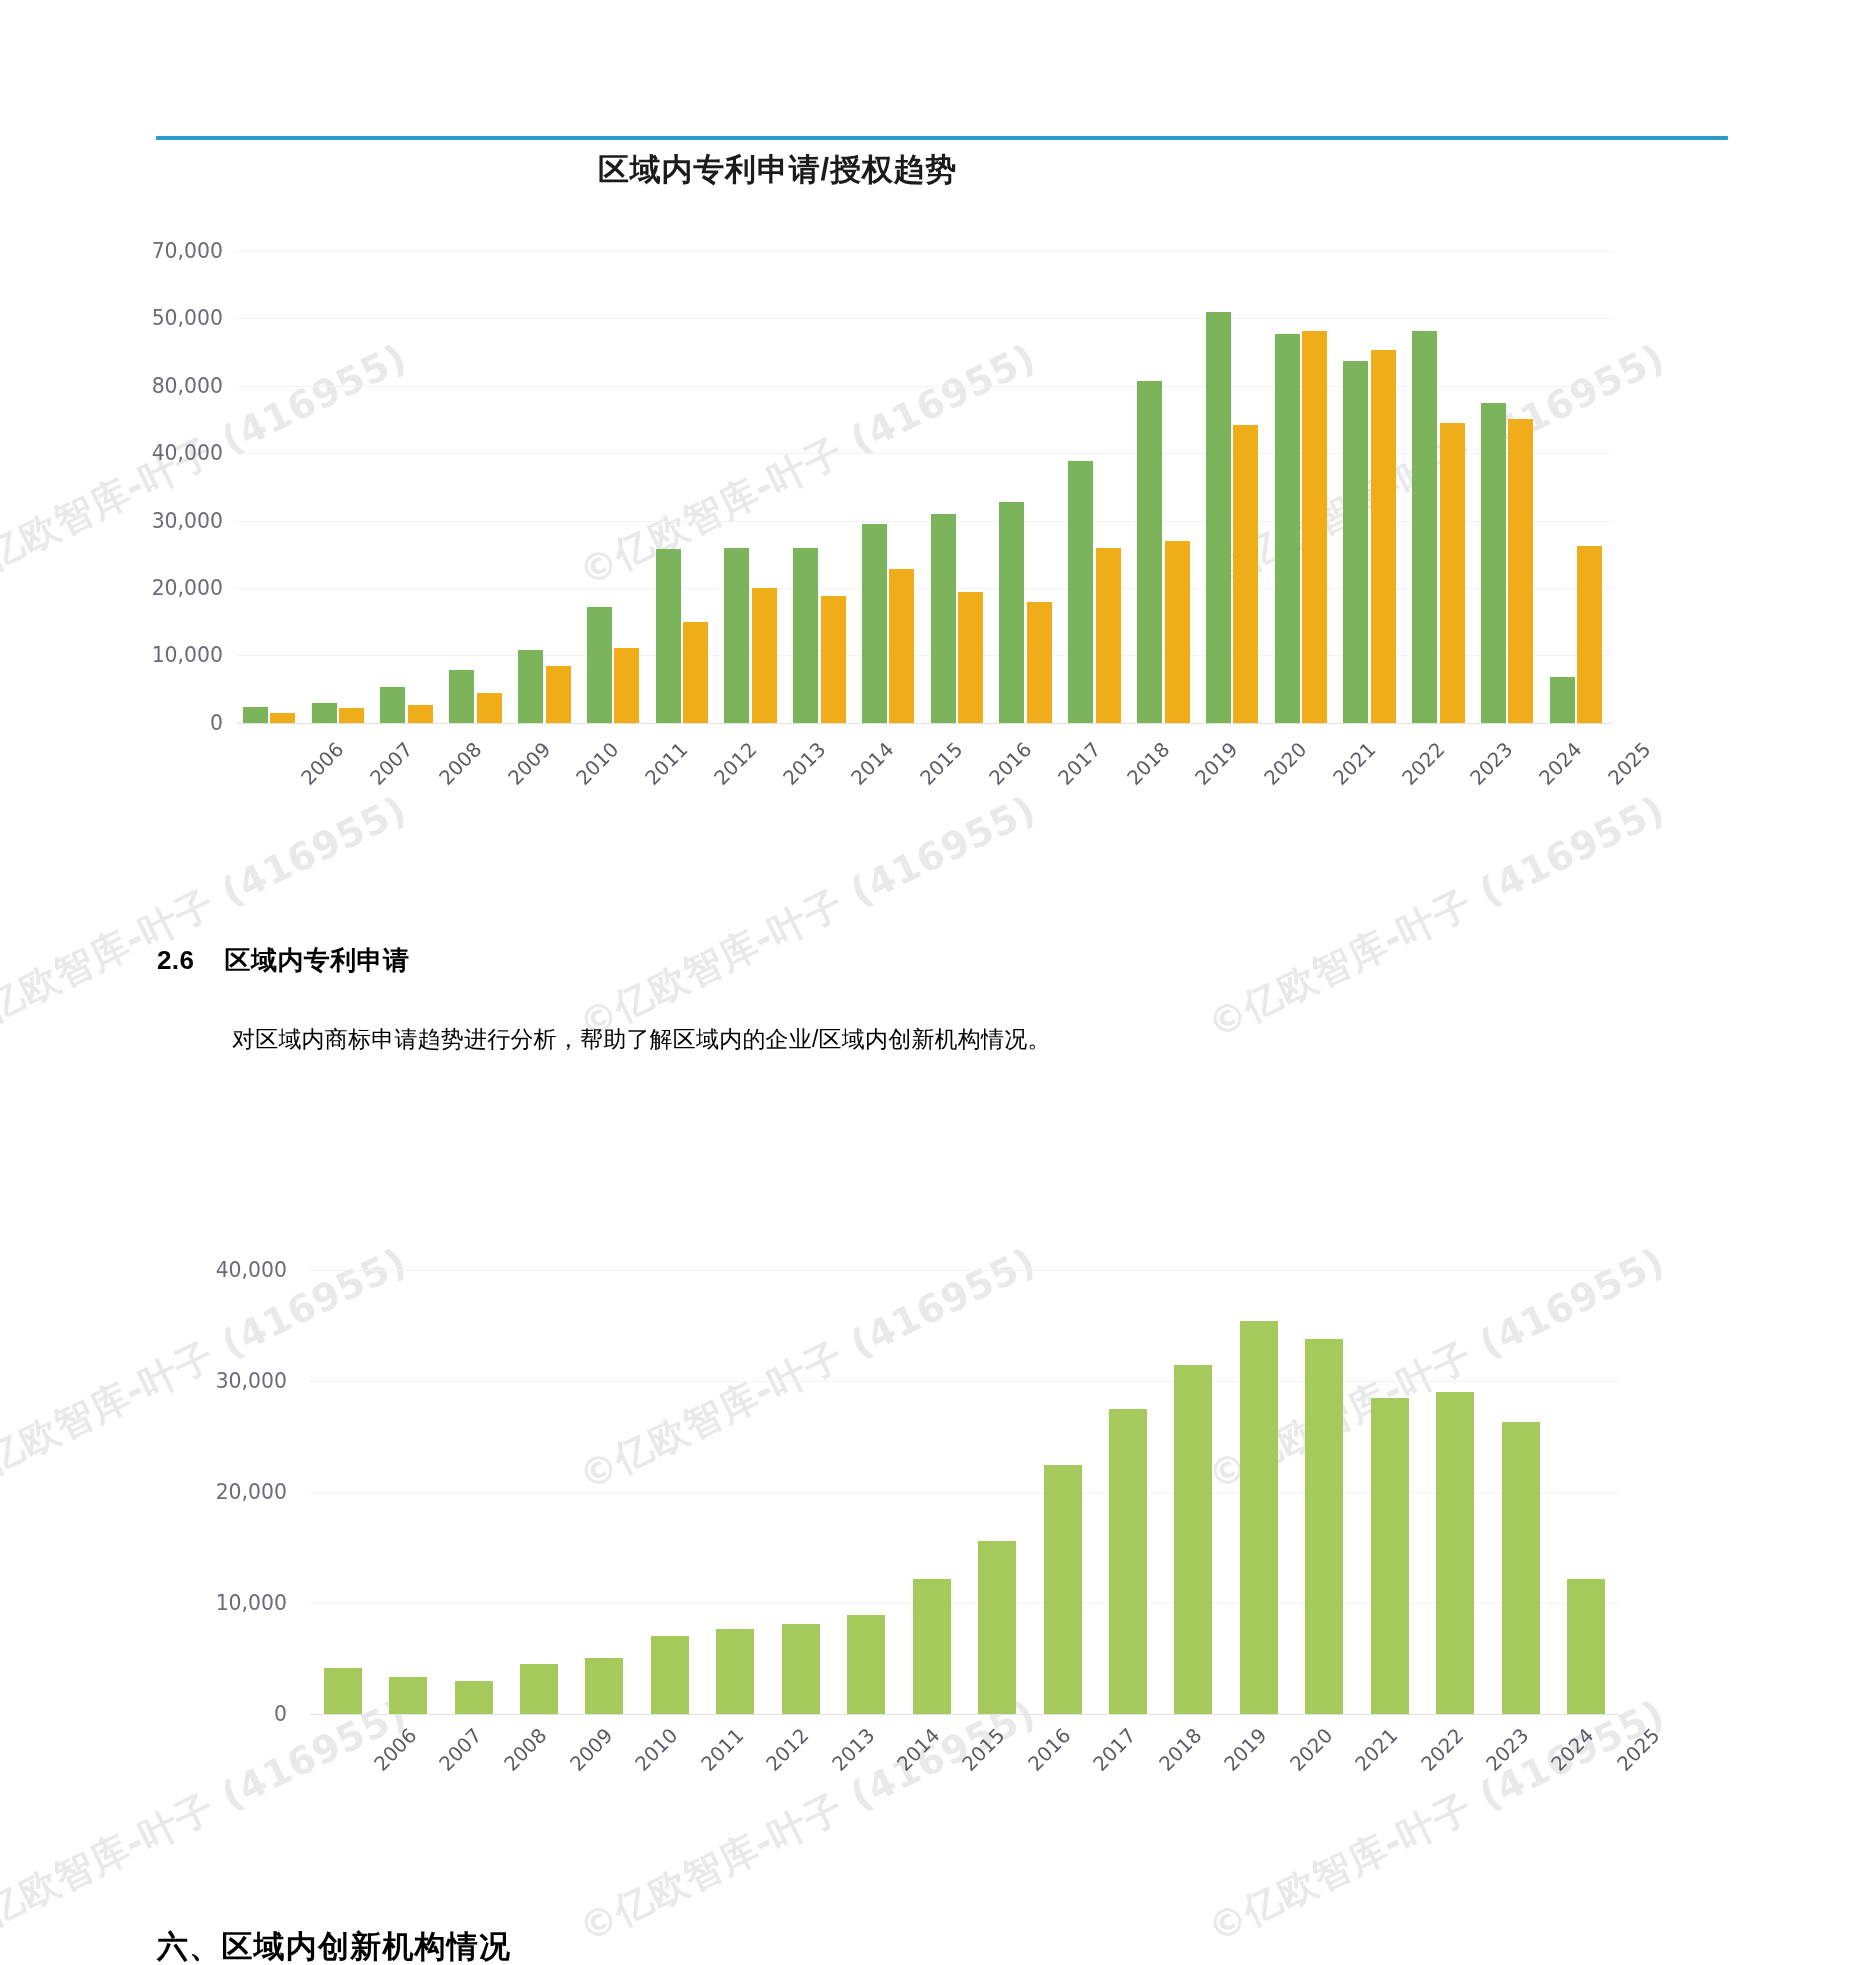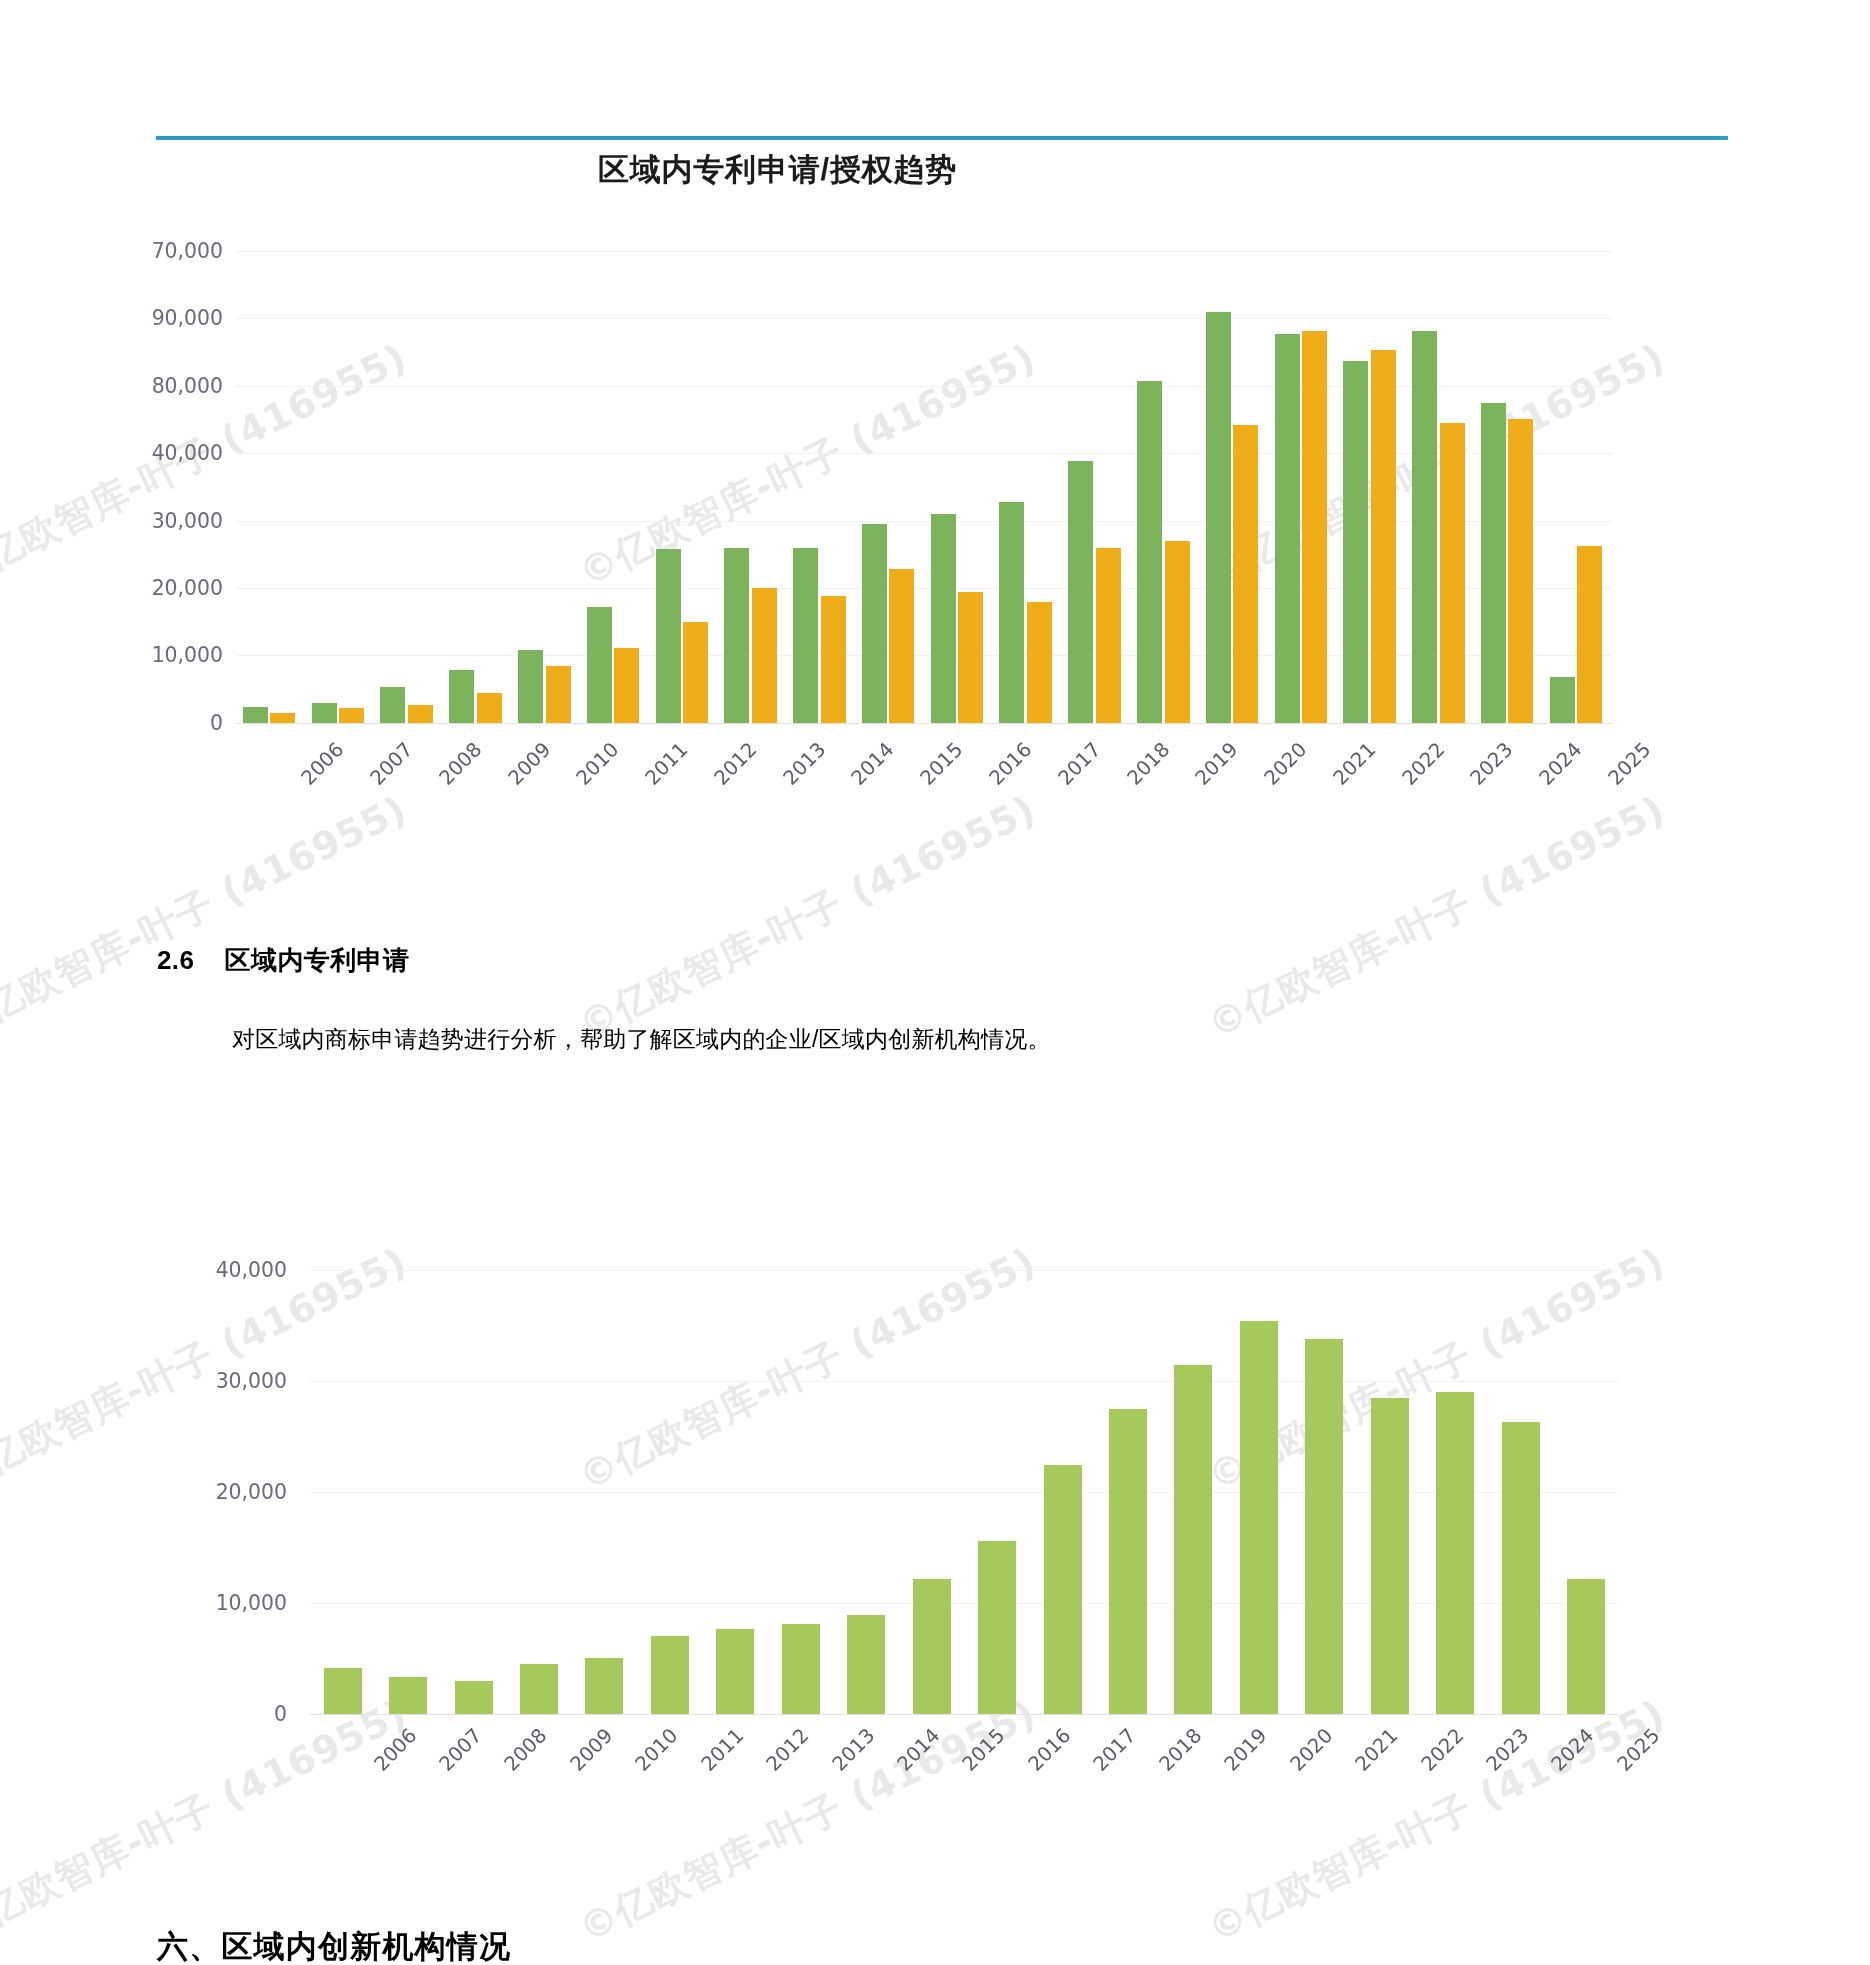--- a/index.html
+++ b/index.html
@@ -95,21 +95,21 @@
         <div class="ytick" style="top: 404px; right: 1389px;">10,000</div>
         <div class="gridline" style="top: 337px; width: 1376px;"></div>
         <div class="ytick" style="top: 337px; right: 1389px;">20,000</div>
         <div class="gridline" style="top: 270px; width: 1376px;"></div>
         <div class="ytick" style="top: 270px; right: 1389px;">30,000</div>
         <div class="gridline" style="top: 202px; width: 1376px;"></div>
         <div class="ytick" style="top: 202px; right: 1389px;">40,000</div>
         <div class="gridline" style="top: 135px; width: 1376px;"></div>
         <div class="ytick" style="top: 135px; right: 1389px;">80,000</div>
         <div class="gridline" style="top: 67px; width: 1376px;"></div>
-        <div class="ytick" style="top: 67px; right: 1389px;">90,000</div>
+        <div class="ytick" style="top: 67px; right: 1389px;">50,000</div>
         <div class="gridline" style="top: 0px; width: 1376px;"></div>
         <div class="ytick" style="top: 0px; right: 1389px;">70,000</div>
         <div class="bar" style="left: 6.9px; width: 25px; height: 16px; background: rgb(124, 180, 92);"></div>
         <div class="bar" style="left: 34px; width: 25px; height: 10px; background: rgb(239, 174, 25);"></div>
         <div class="xtick" style="left: 46px; top: 487px;">2006</div>
         <div class="bar" style="left: 76px; width: 25px; height: 20px; background: rgb(124, 180, 92);"></div>
         <div class="bar" style="left: 103px; width: 25px; height: 15.5px; background: rgb(239, 174, 25);"></div>
         <div class="xtick" style="left: 115px; top: 487px;">2007</div>
         <div class="bar" style="left: 144px; width: 25px; height: 36px; background: rgb(124, 180, 92);"></div>
         <div class="bar" style="left: 172px; width: 25px; height: 18px; background: rgb(239, 174, 25);"></div>

